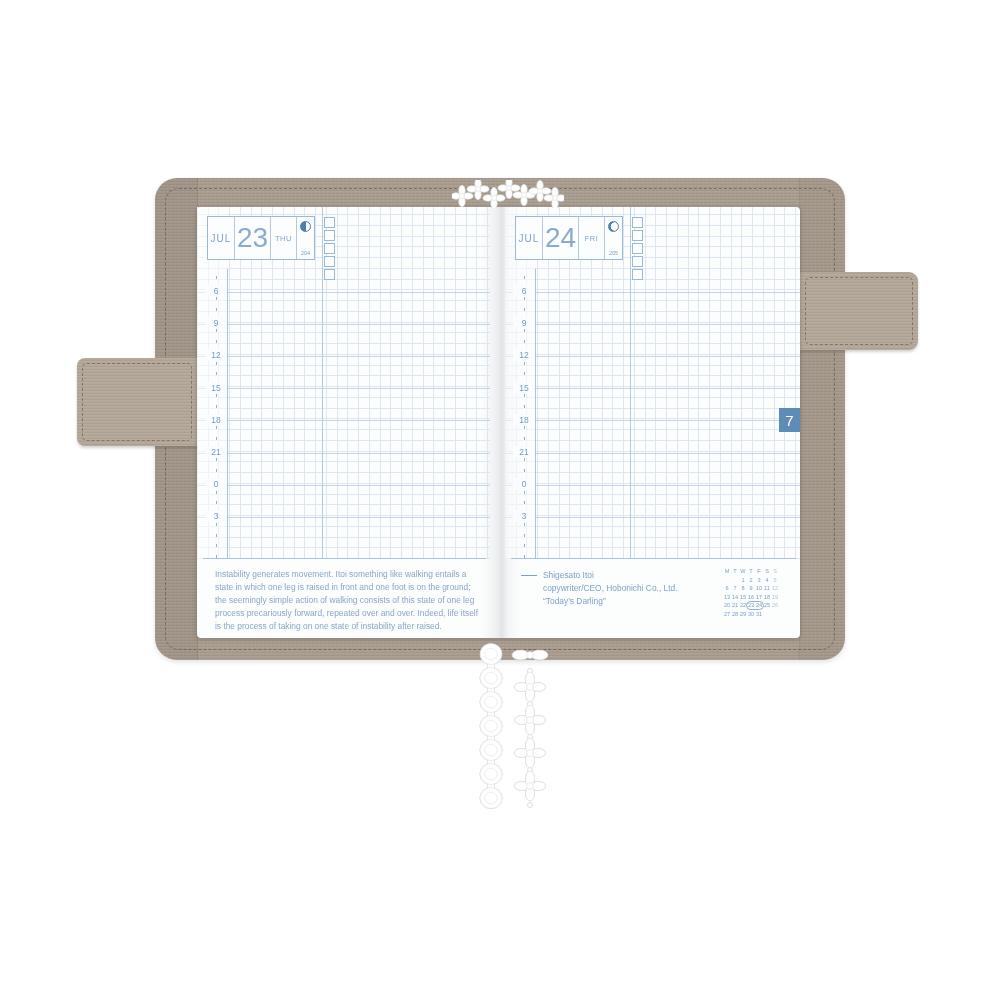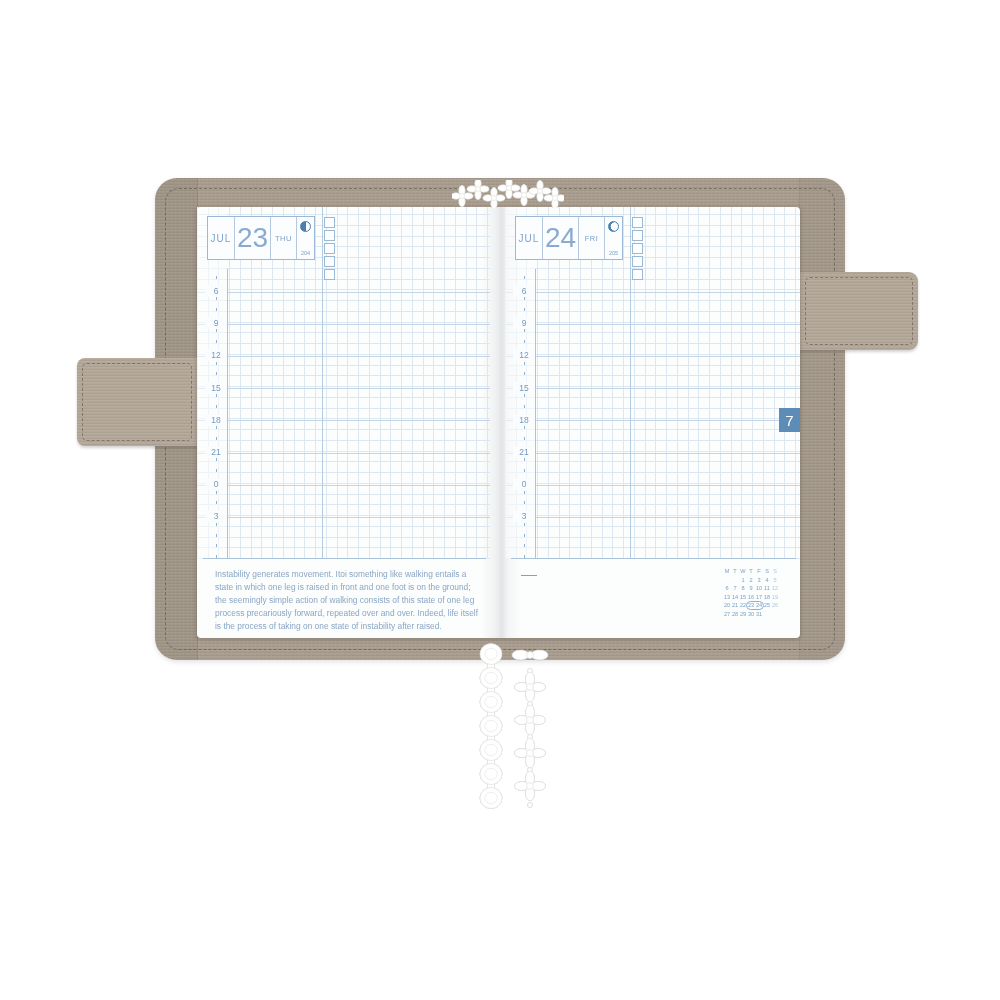--- a/index.html
+++ b/index.html
@@ -186,20 +186,25 @@
         <div class="checks">
             <div class="check"></div>
             <div class="check"></div>
             <div class="check"></div>
             <div class="check"></div>
             <div class="check"></div>
           </div>
       </div>
       <div class="hline-footer"></div>
       <div class="attr-dash"></div>
+      <div class="attr-block">
+        <div>Shigesato Itoi</div>
+        <div>copywriter/CEO, Hobonichi Co., Ltd.</div>
+        <div>“Today’s Darling”</div>
+      </div>
       <div class="mini-cal">
           <div class="cal-cell">M</div>
           <div class="cal-cell">T</div>
           <div class="cal-cell">W</div>
           <div class="cal-cell">T</div>
           <div class="cal-cell">F</div>
           <div class="cal-cell">S</div>
           <div class="cal-cell light">S</div>
           <div class="cal-cell"></div>
           <div class="cal-cell"></div>

